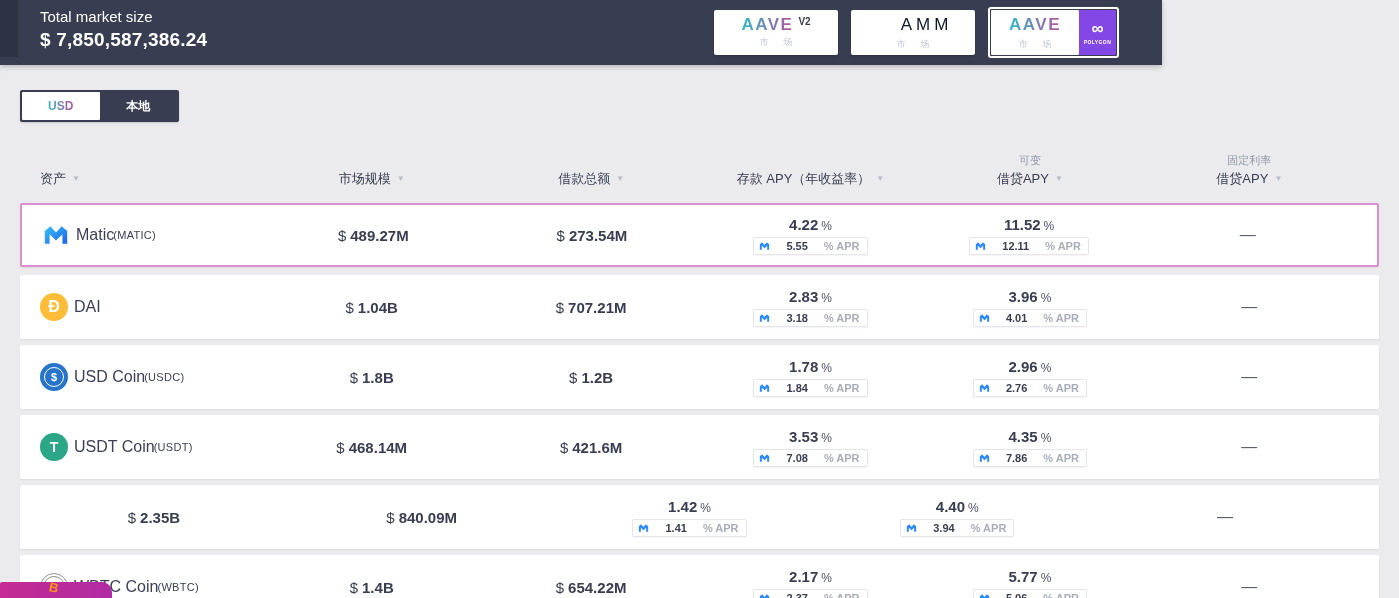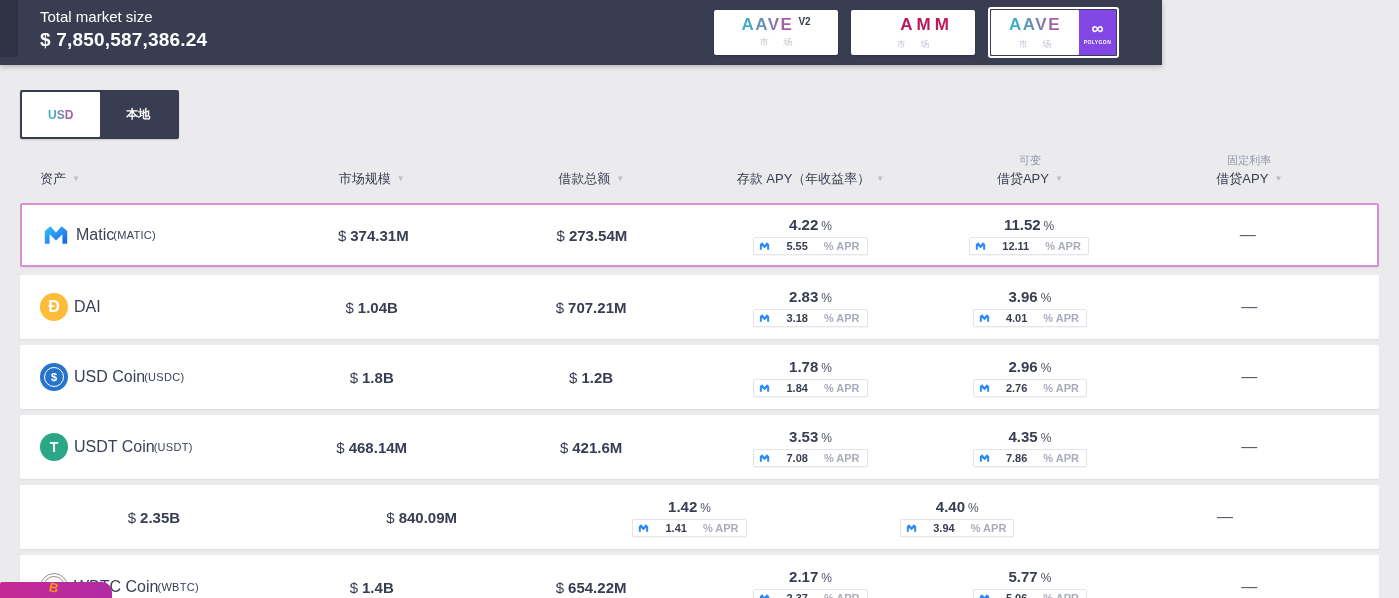--- a/index.html
+++ b/index.html
@@ -33,40 +33,40 @@
     cursor:pointer; padding:4px 10px;
     box-shadow:0 1px 2px rgba(0,0,0,.2);
   }
   .logo-line { display:flex; align-items:flex-start; line-height:1; }
   .aave-word {
     font-size:17px; font-weight:700; letter-spacing:1.5px;
     background:linear-gradient(90deg,#2ebac6,#b6509e);
     -webkit-background-clip:text; background-clip:text; color:transparent;
   }
   .v2-tag { font-size:10px; font-weight:700; color:#383d51; margin-left:5px; margin-top:1px; }
-  .amm-word { font-size:17px; font-weight:700; letter-spacing:4px; color:#be185d;margin-left:27px; }
+  .amm-word { font-size:17px; font-weight:400; letter-spacing:4px; color:#0f172a;margin-left:27px; }
   .mkt-sub { font-size:9px; color:#c0c4cf; letter-spacing:6px; margin-top:3px; text-indent:6px; }
 
   .mkt-selected-wrap {
     border:2px solid #ffffff; border-radius:3px; padding:1px; background:#383d51; cursor:pointer;
   }
   .mkt-selected-wrap .mkt-btn { box-shadow:none; border-radius:1px; min-width:0; }
   .polygon-composite { display:flex; height:45px; }
   .polygon-composite .mkt-btn { width:88px; padding:4px 6px; }
   .polygon-badge {
     width:37px; height:45px; background:#8247e5;
     display:flex; flex-direction:column; align-items:center; justify-content:center;
     color:#fff;
   }
   .polygon-inf { font-size:17px; font-weight:700; line-height:1; }
   .polygon-name { font-size:5px; font-weight:700; letter-spacing:.4px; margin-top:2px; }
 
   
   .cur-toggle {
-    position:absolute; top:90px; left:20px; width:159px; height:49px;
+    position:absolute; top:90px; left:20px; width:159px; height:32px;
     background:#383d51; border-radius:2px; display:flex; padding:2px;
     box-shadow:0 1px 2px rgba(0,0,0,.15);
   }
   .cur-opt {
     flex:1; display:flex; align-items:center; justify-content:center;
     font-size:12px; font-weight:700; color:#fff; cursor:pointer; border-radius:1px;
   }
   .cur-opt.sel {
     background:#fff;
     background-clip:padding-box;
@@ -258,21 +258,21 @@
           <polygon fill="url(#mg)" points="2,26 2,10 9,4 16,12 23,4 30,10 30,26 24,26 24,14 16,22 8,14 8,26"></polygon>
         </svg>
         <span class="glyph"></span>
       </span>
       <span class="asset-name">Matic</span>
       <span class="asset-symbol">(MATIC)</span>
     </div>
 
     <div class="cell money">
       <span class="cur">$</span>
-      <b>374.31M</b>
+      <b>489.27M</b>
     </div>
 
     <div class="cell money">
       <span class="cur">$</span>
       <b>273.54M</b>
     </div>
 
     <div class="cell-pct">
       <span class="pct-main">
         <b>4.22</b>

